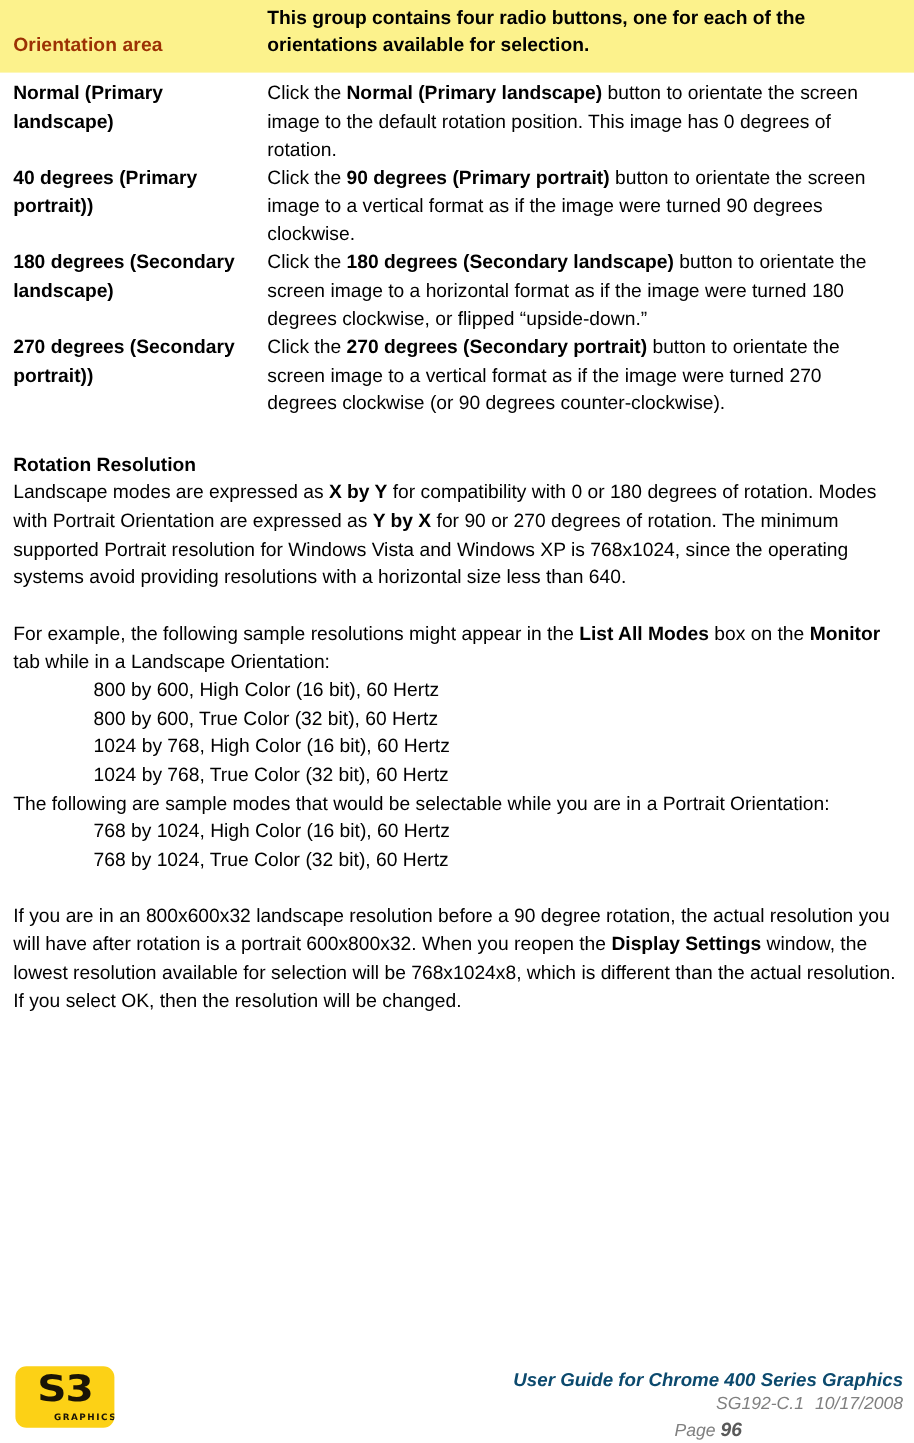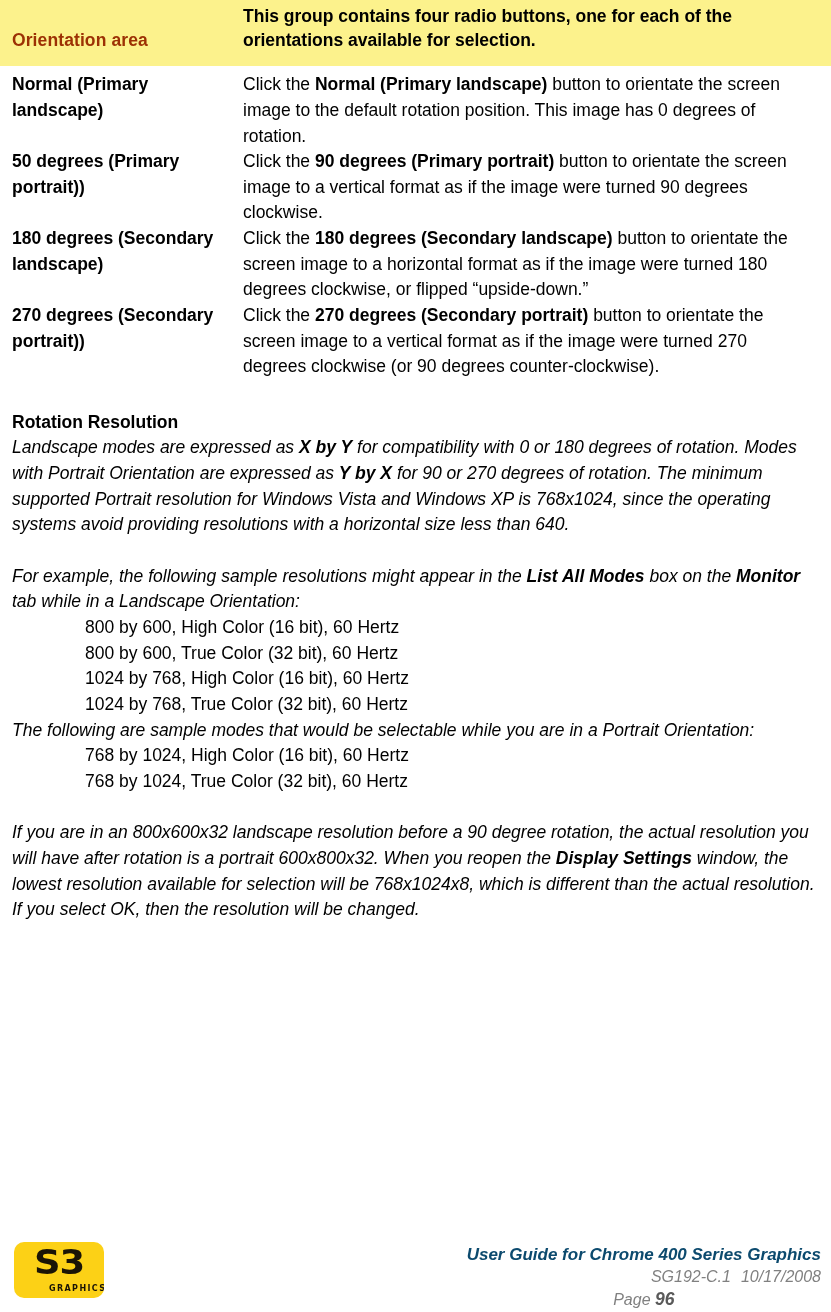--- a/index.html
+++ b/index.html
@@ -77,21 +77,20 @@
     font-size: 17.5px;
     font-weight: bold;
     line-height: 1.46;
     margin-top: 30px;
   }
   .para {
     font-size: 17.5px;
     line-height: 1.465;
     margin: 0;
     padding-right: 4px;
-    font-style: italic;
   }
   .para.gap-top { margin-top: 26px; }
   .mode-list {
     margin: 0;
     padding: 0 0 0 73px;
     list-style: none;
   }
   .mode-list li {
     font-size: 17.5px;
     line-height: 1.465;
@@ -184,21 +183,21 @@
 </div>
 
 <div class="def-table">
 
   <div class="def-row">
     <div class="def-term">Normal (Primary landscape)</div>
     <div class="def-desc"><span>Click the </span><b>Normal (Primary landscape)</b><span> button to orientate the screen image to the default rotation position. This image has 0 degrees of rotation.</span></div>
   </div>
 
   <div class="def-row">
-    <div class="def-term">50 degrees (Primary portrait))</div>
+    <div class="def-term">40 degrees (Primary portrait))</div>
     <div class="def-desc"><span>Click the </span><b>90 degrees (Primary portrait)</b><span> button to orientate the screen image to a vertical format as if the image were turned 90 degrees clockwise.</span></div>
   </div>
 
   <div class="def-row">
     <div class="def-term">180 degrees (Secondary landscape)</div>
     <div class="def-desc"><span>Click the </span><b>180 degrees (Secondary landscape)</b><span> button to orientate the screen image to a horizontal format as if the image were turned 180 degrees clockwise, or flipped “upside-down.”</span></div>
   </div>
 
   <div class="def-row">
     <div class="def-term">270 degrees (Secondary portrait))</div>

